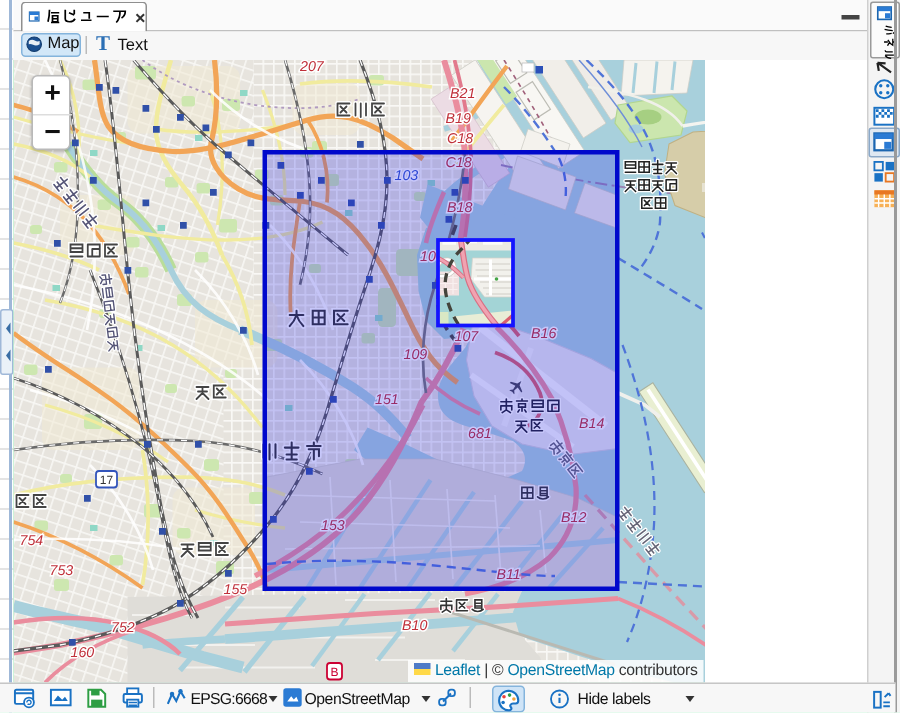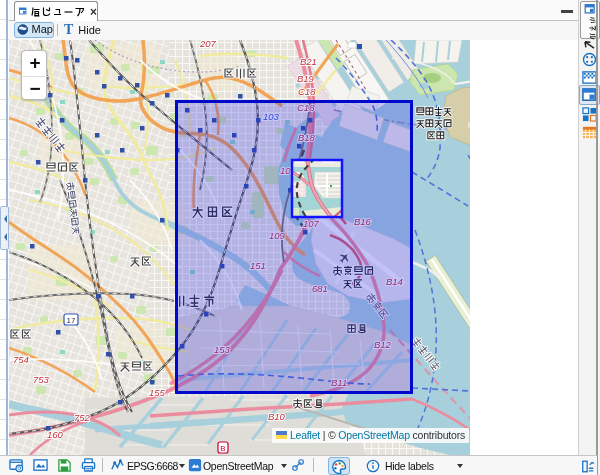--- a/index.html
+++ b/index.html
@@ -21,21 +21,21 @@
 #textbtn{left:55px;top:1px;width:44px;height:16px;display:flex;align-items:center;font-size:11px;color:#111}
 
 #map{left:9px;top:40px;width:461px;height:415px;background:#86efac;overflow:hidden}
 
 .zctl{left:12px;top:10px;width:26px;height:50px;background:#fff;border:1px solid #b9b9b9;border-radius:4px;box-shadow:0 1px 2px rgba(0,0,0,.2)}
 .zctl .plus,.zctl .minus{position:absolute;left:0;width:26px;height:25px;font-size:19px;color:#111;text-align:center;line-height:24px;font-weight:bold}
 .zctl .minus{top:25px;border-top:1px solid #ddd}
 
 .lbtn{width:27px;height:27px;background:#fff;border:2px solid rgba(150,150,150,.75);border-radius:6px}
 
-#attr{right:1px;bottom:12px;height:15px;background:rgba(255,255,255,.85);font-size:10.5px;letter-spacing:-0.2px;color:#333;padding:1px 4px 0 4px;white-space:nowrap}
+#attr{right:1px;bottom:0;height:15px;background:rgba(255,255,255,.85);font-size:10.5px;letter-spacing:-0.2px;color:#333;padding:1px 4px 0 4px;white-space:nowrap}
 #attr a{color:#0078a8;text-decoration:none}
 
 #rbar{left:578px;top:0;width:22px;height:475px;background:#f4f4f4;border-left:1px solid #cfcfcf}
 #rbar .ico{position:absolute;left:3px;width:15px;height:15px}
 #vt{left:1px;top:1px;width:20px;height:38px;background:#fbfbfb;border:1px solid #9a9a9a;border-radius:2px}
 #redge{left:596px;top:0;width:2px;height:475px;background:#9a9a9a}
 
 #bbar{left:0px;top:455px;width:597px;height:20px;background:#f7f7f7;border-top:1px solid #c6c6c6;font-size:10.5px;letter-spacing:-0.3px;color:#111}
 #bbar .it{position:absolute;top:2px}
 .vsep{width:1px;height:14px;background:#bbb}
@@ -76,21 +76,21 @@
         <svg width="13" height="13" viewBox="0 0 16 16">
           <circle cx="8" cy="8" r="6.7" fill="#1b4f8f"></circle>
           <path d="M3 5 Q6 3 8.5 4.5 Q11 6 13 5 L13 8 Q10 10 7 8.5 Q4.5 7.2 3 8 Z" fill="#fff" opacity=".9"></path>
           <circle cx="8" cy="8" r="6.7" fill="none" stroke="#123c6e" stroke-width="1"></circle>
         </svg>
         <span style="margin-left:3px">Map</span>
       </div>
     <div class="abs" id="tsep"></div>
     <div class="abs" id="textbtn">
         <span style="color:#2b6fb5;font-size:14px;font-weight:bold;font-family:'Liberation Serif',serif">T</span>
-        <span style="margin-left:5px">Hide</span>
+        <span style="margin-left:5px">Text</span>
       </div>
   </div>
 
   <div class="abs" id="map">
     <svg id="mapsvg" width="569" height="415" viewBox="9 40 569 415" xmlns="http://www.w3.org/2000/svg">
 <defs>
 <pattern id="ub" width="7" height="7" patternUnits="userSpaceOnUse">
             <rect width="7" height="7" fill="#e6e3dd"></rect>
             <path d="M0 .55 H7 M.55 0 V7" stroke="#f9f8f5" stroke-width="1.1"></path>
           </pattern>

